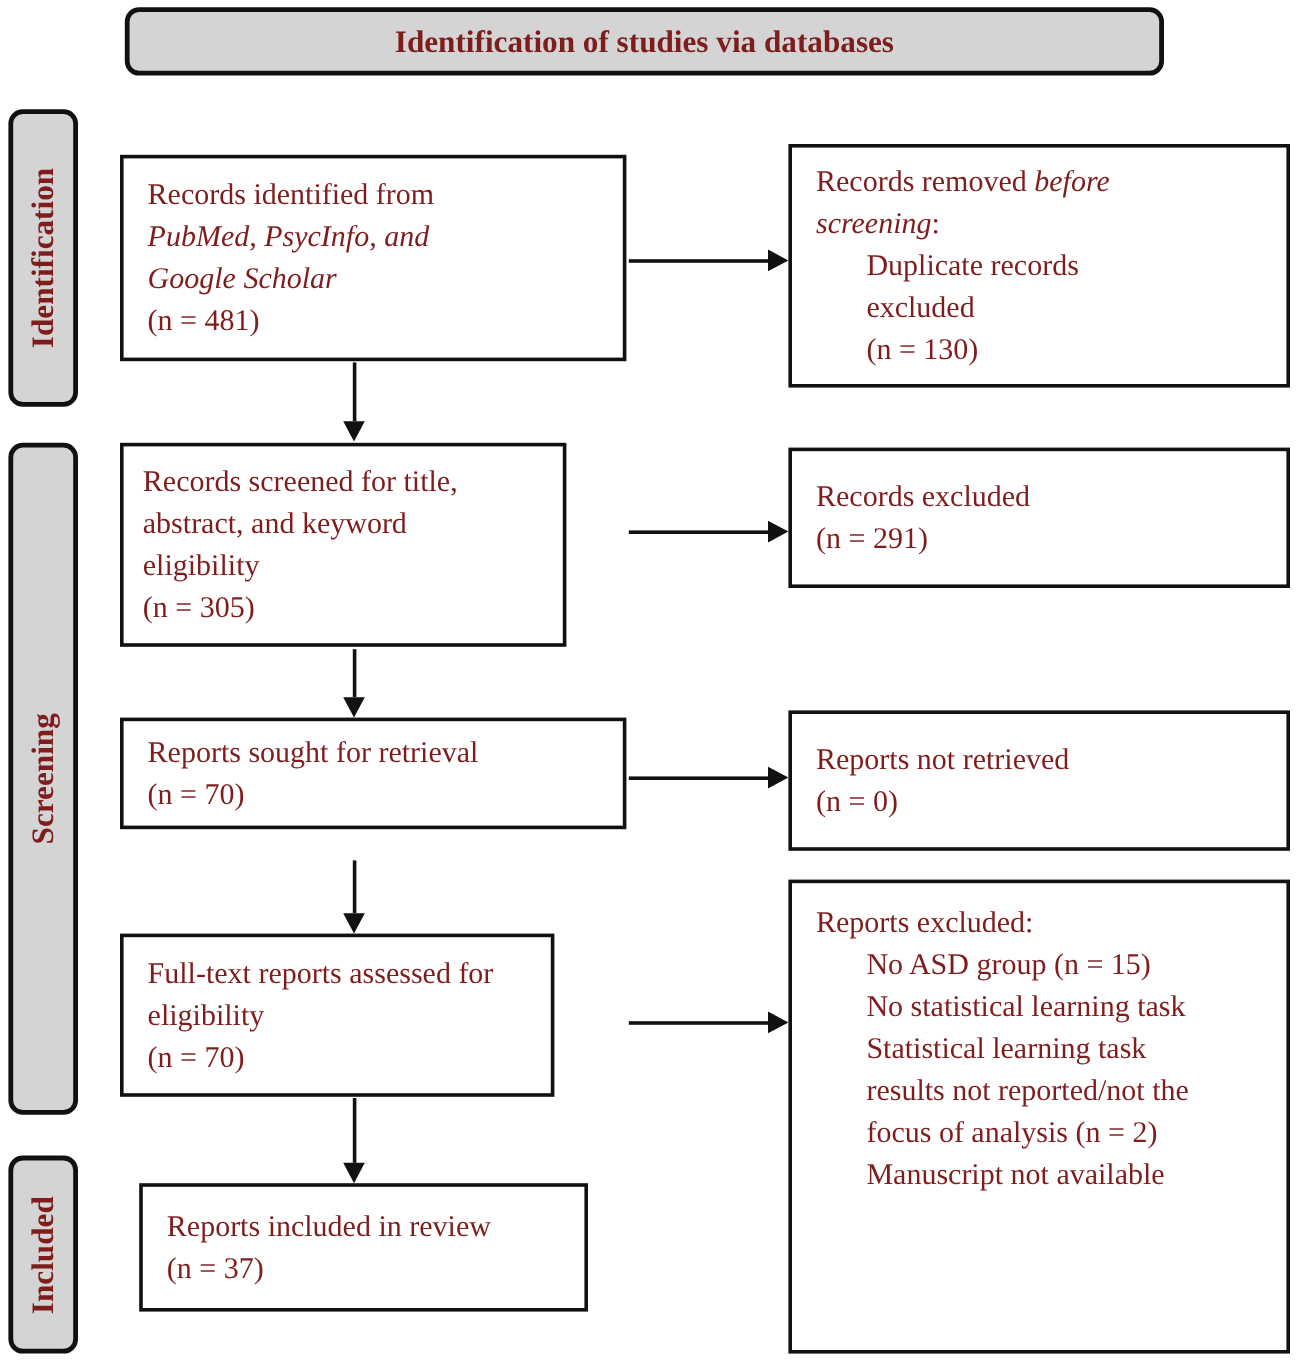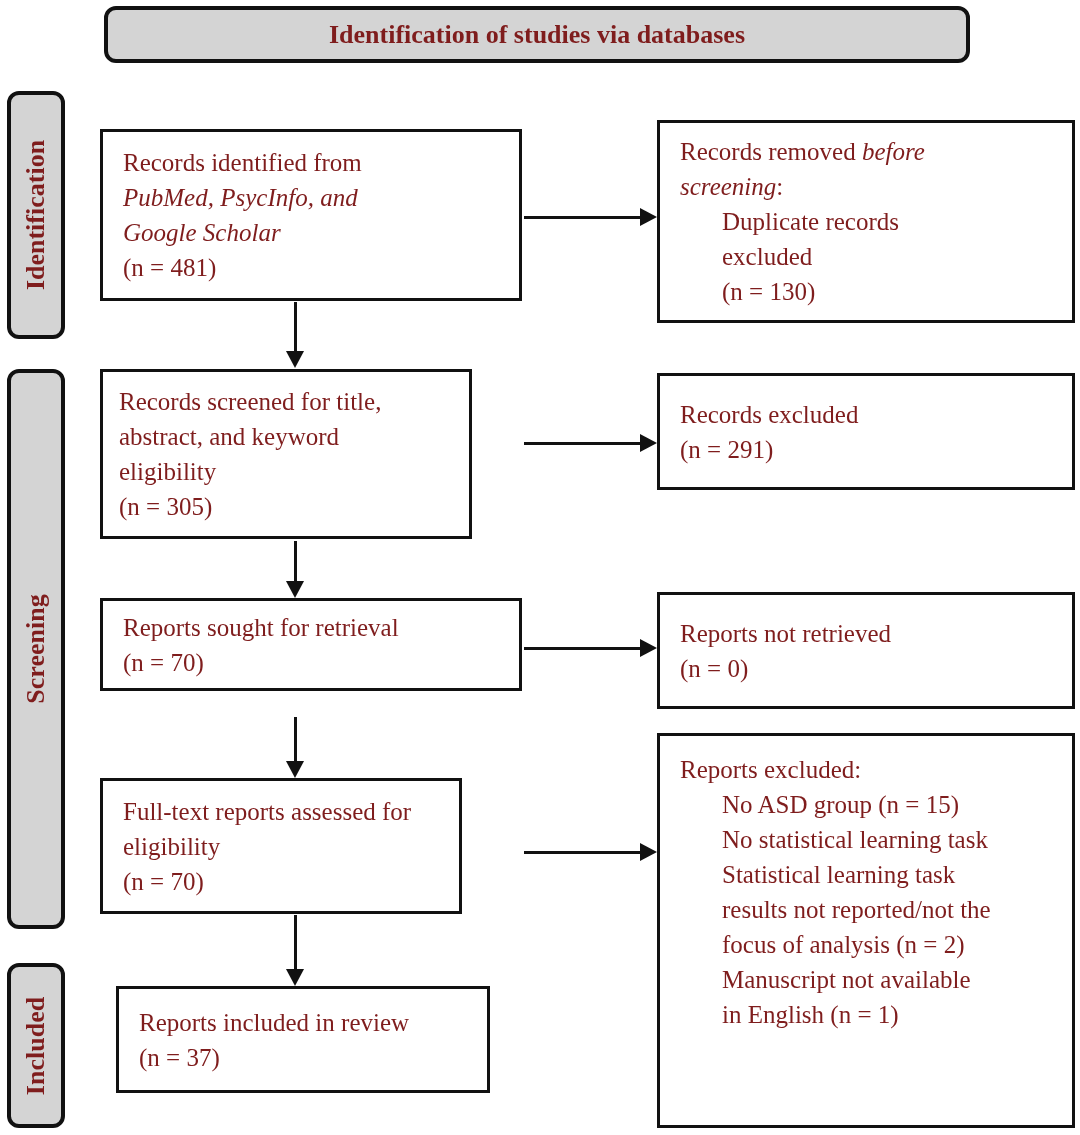--- a/index.html
+++ b/index.html
@@ -161,21 +161,20 @@
   </div>
 
   <div id="box-reports-excluded" class="box top-align">
     <div class="line">Reports excluded:</div>
     <div class="line indent">No ASD group (n = 15)</div>
     <div class="line indent">No statistical learning task</div>
     <div class="line indent">Statistical learning task</div>
     <div class="line indent">results not reported/not the</div>
     <div class="line indent">focus of analysis (n = 2)</div>
     <div class="line indent">Manuscript not available</div>
-    <div class="line indent">in English (n = 1)</div>
   </div>
 
   <div id="arrow-identified-to-removed" class="arrow arrow-h">
     <div class="shaft"></div>
     <div class="head"></div>
   </div>
   <div id="arrow-screened-to-excluded" class="arrow arrow-h">
     <div class="shaft"></div>
     <div class="head"></div>
   </div>

